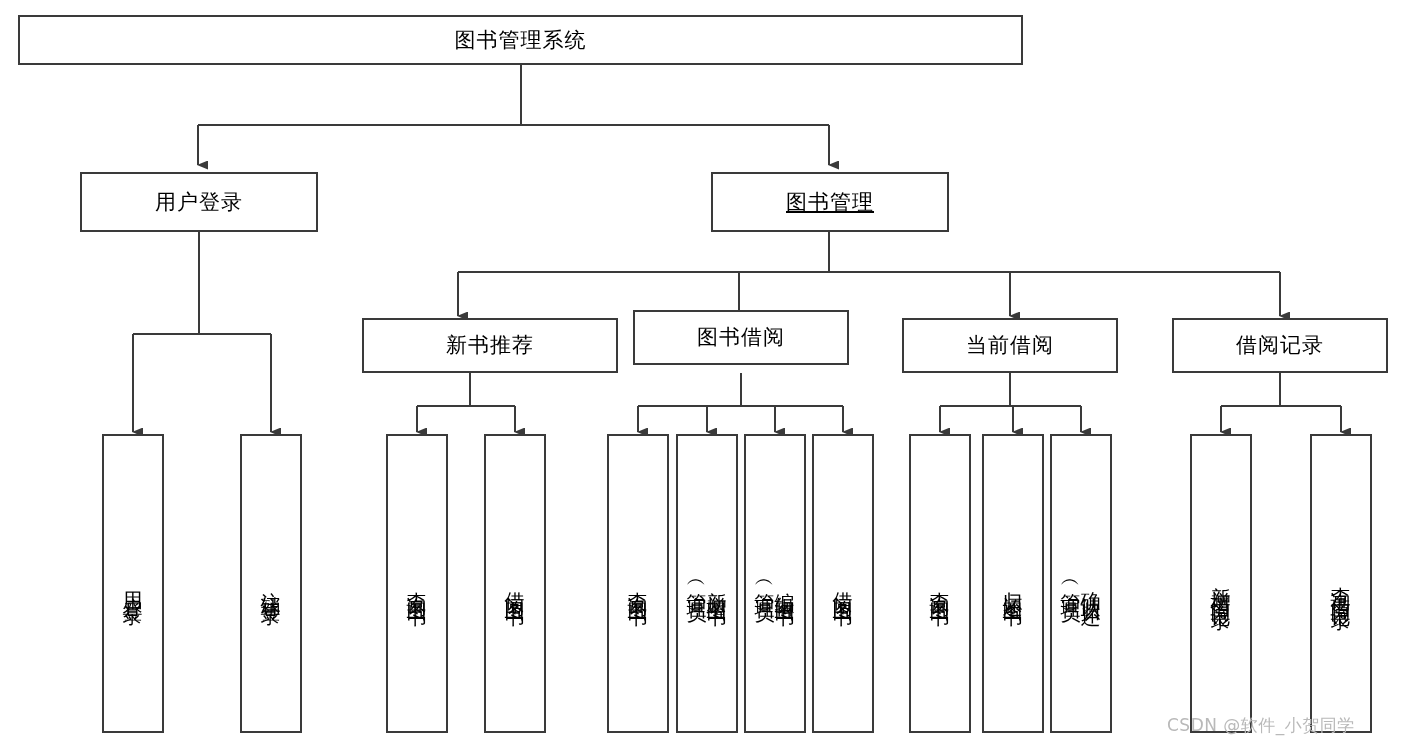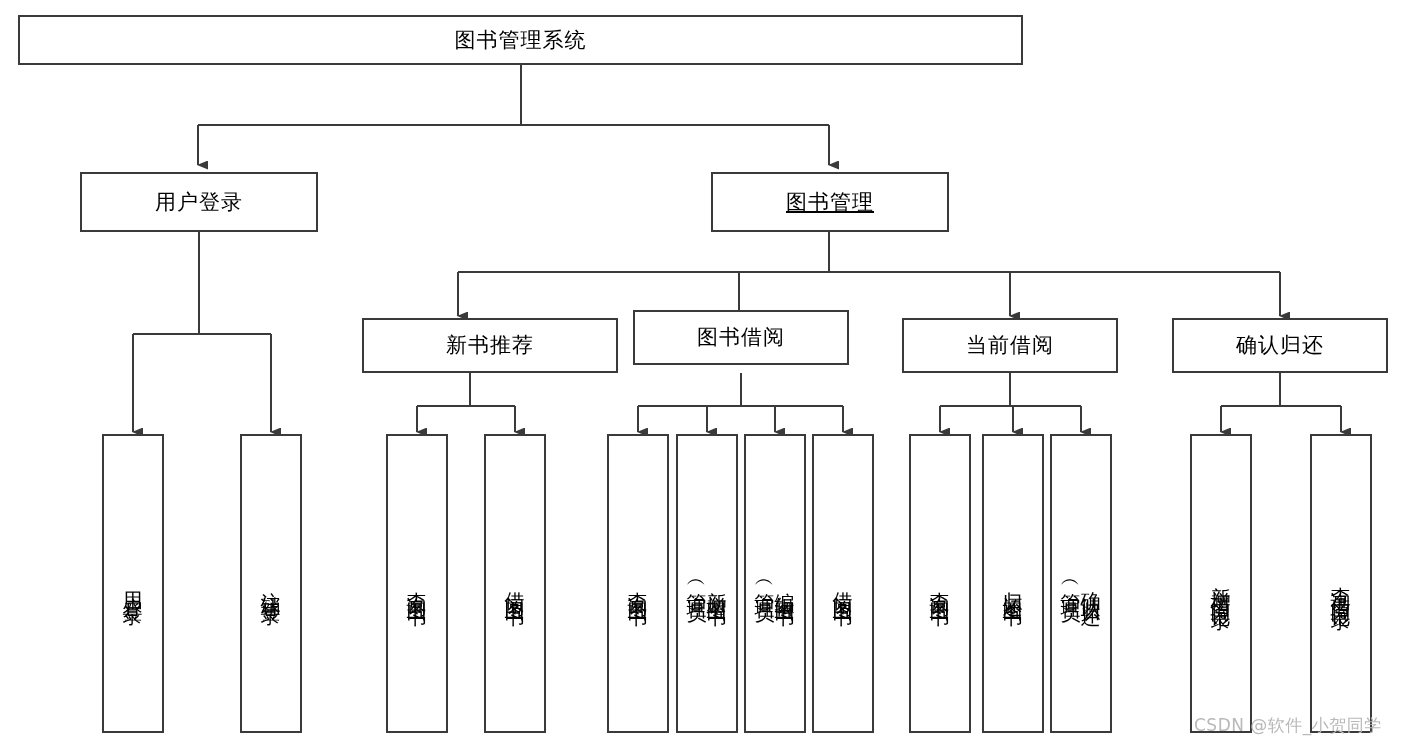--- a/index.html
+++ b/index.html
@@ -198,29 +198,29 @@
           <div class="node-label">归还图书</div>
         </div>
       </div>
       <div class="node-box node-leaf" style="left: 1050px; top: 434px; width: 62px; height: 299px;">
         <div class="leaf-inner">
           <div class="node-label">确认归还
 （管理员）</div>
         </div>
       </div>
       <div class="node-box node-mid" style="left: 1172px; top: 318px; width: 216px; height: 55px;">
-        <div class="node-label">确认归还</div>
+        <div class="node-label">借阅记录</div>
       </div>
       <div class="node-box node-leaf" style="left: 1190px; top: 434px; width: 62px; height: 299px;">
         <div class="leaf-inner">
           <div class="node-label">新增借阅记录</div>
         </div>
       </div>
       <div class="node-box node-leaf" style="left: 1310px; top: 434px; width: 62px; height: 299px;">
         <div class="leaf-inner">
           <div class="node-label">查询借阅记录</div>
         </div>
       </div>
     </div>
 
-  <div id="watermark" style="left: 1194px; top: 714px;">CSDN @软件_小贺同学</div>
+  <div id="watermark" style="left: 1167px; top: 714px;">CSDN @软件_小贺同学</div>
 
 </div>
 
 </body></html>

